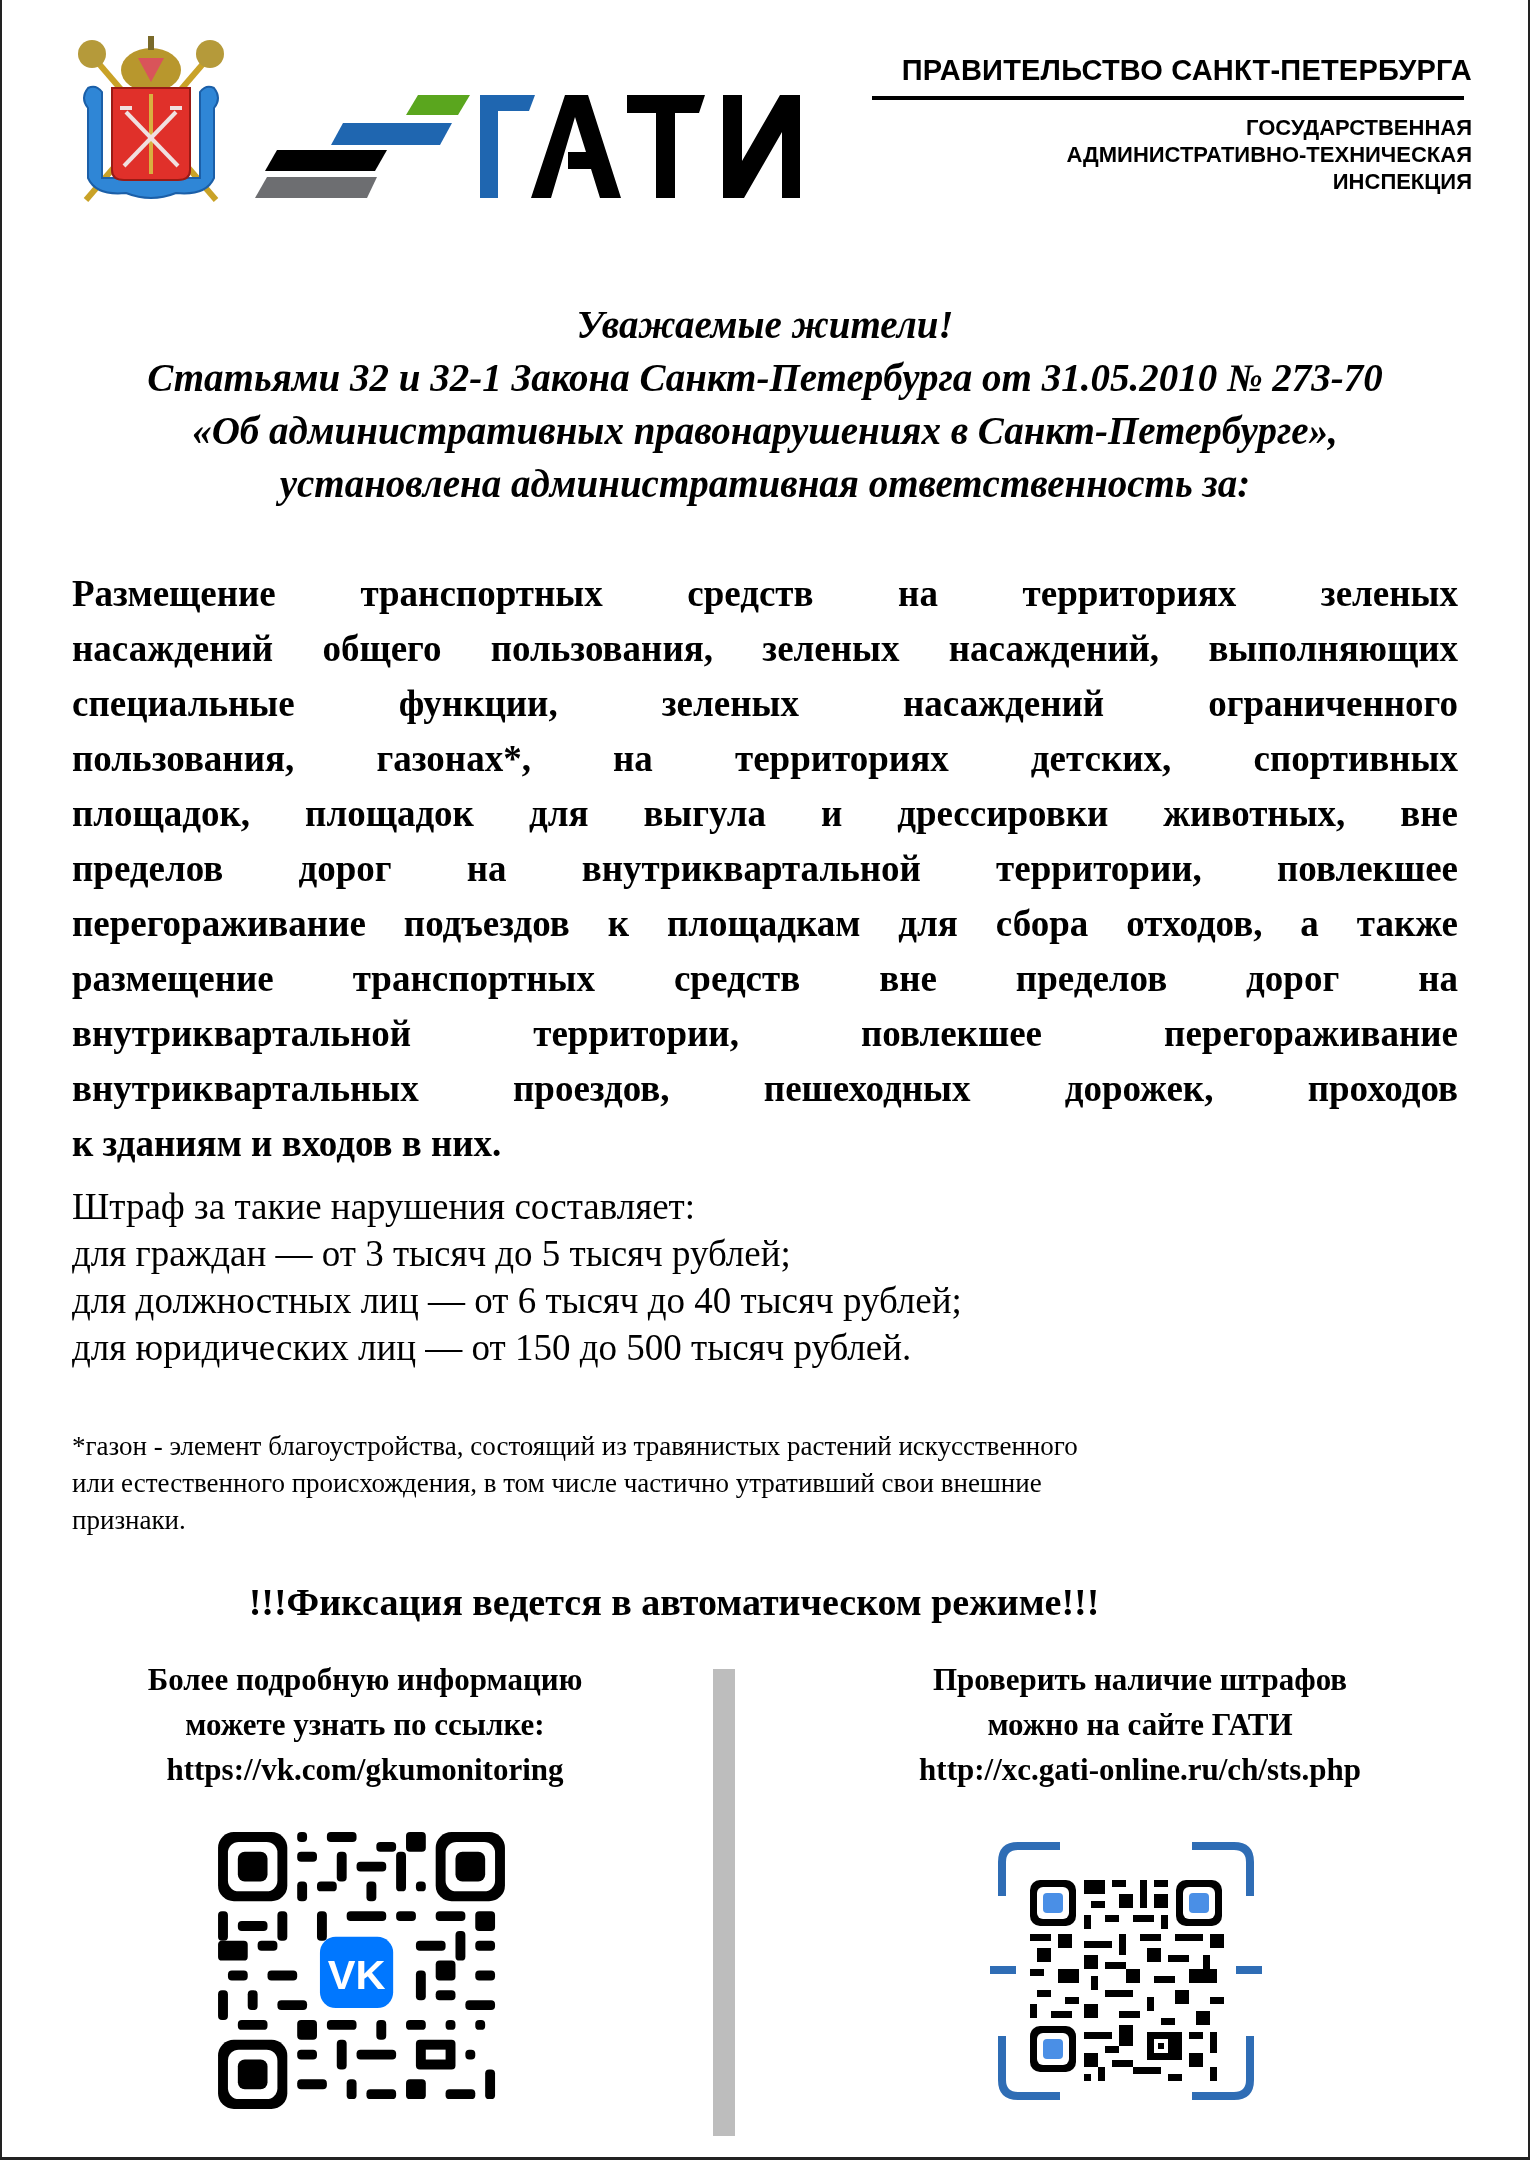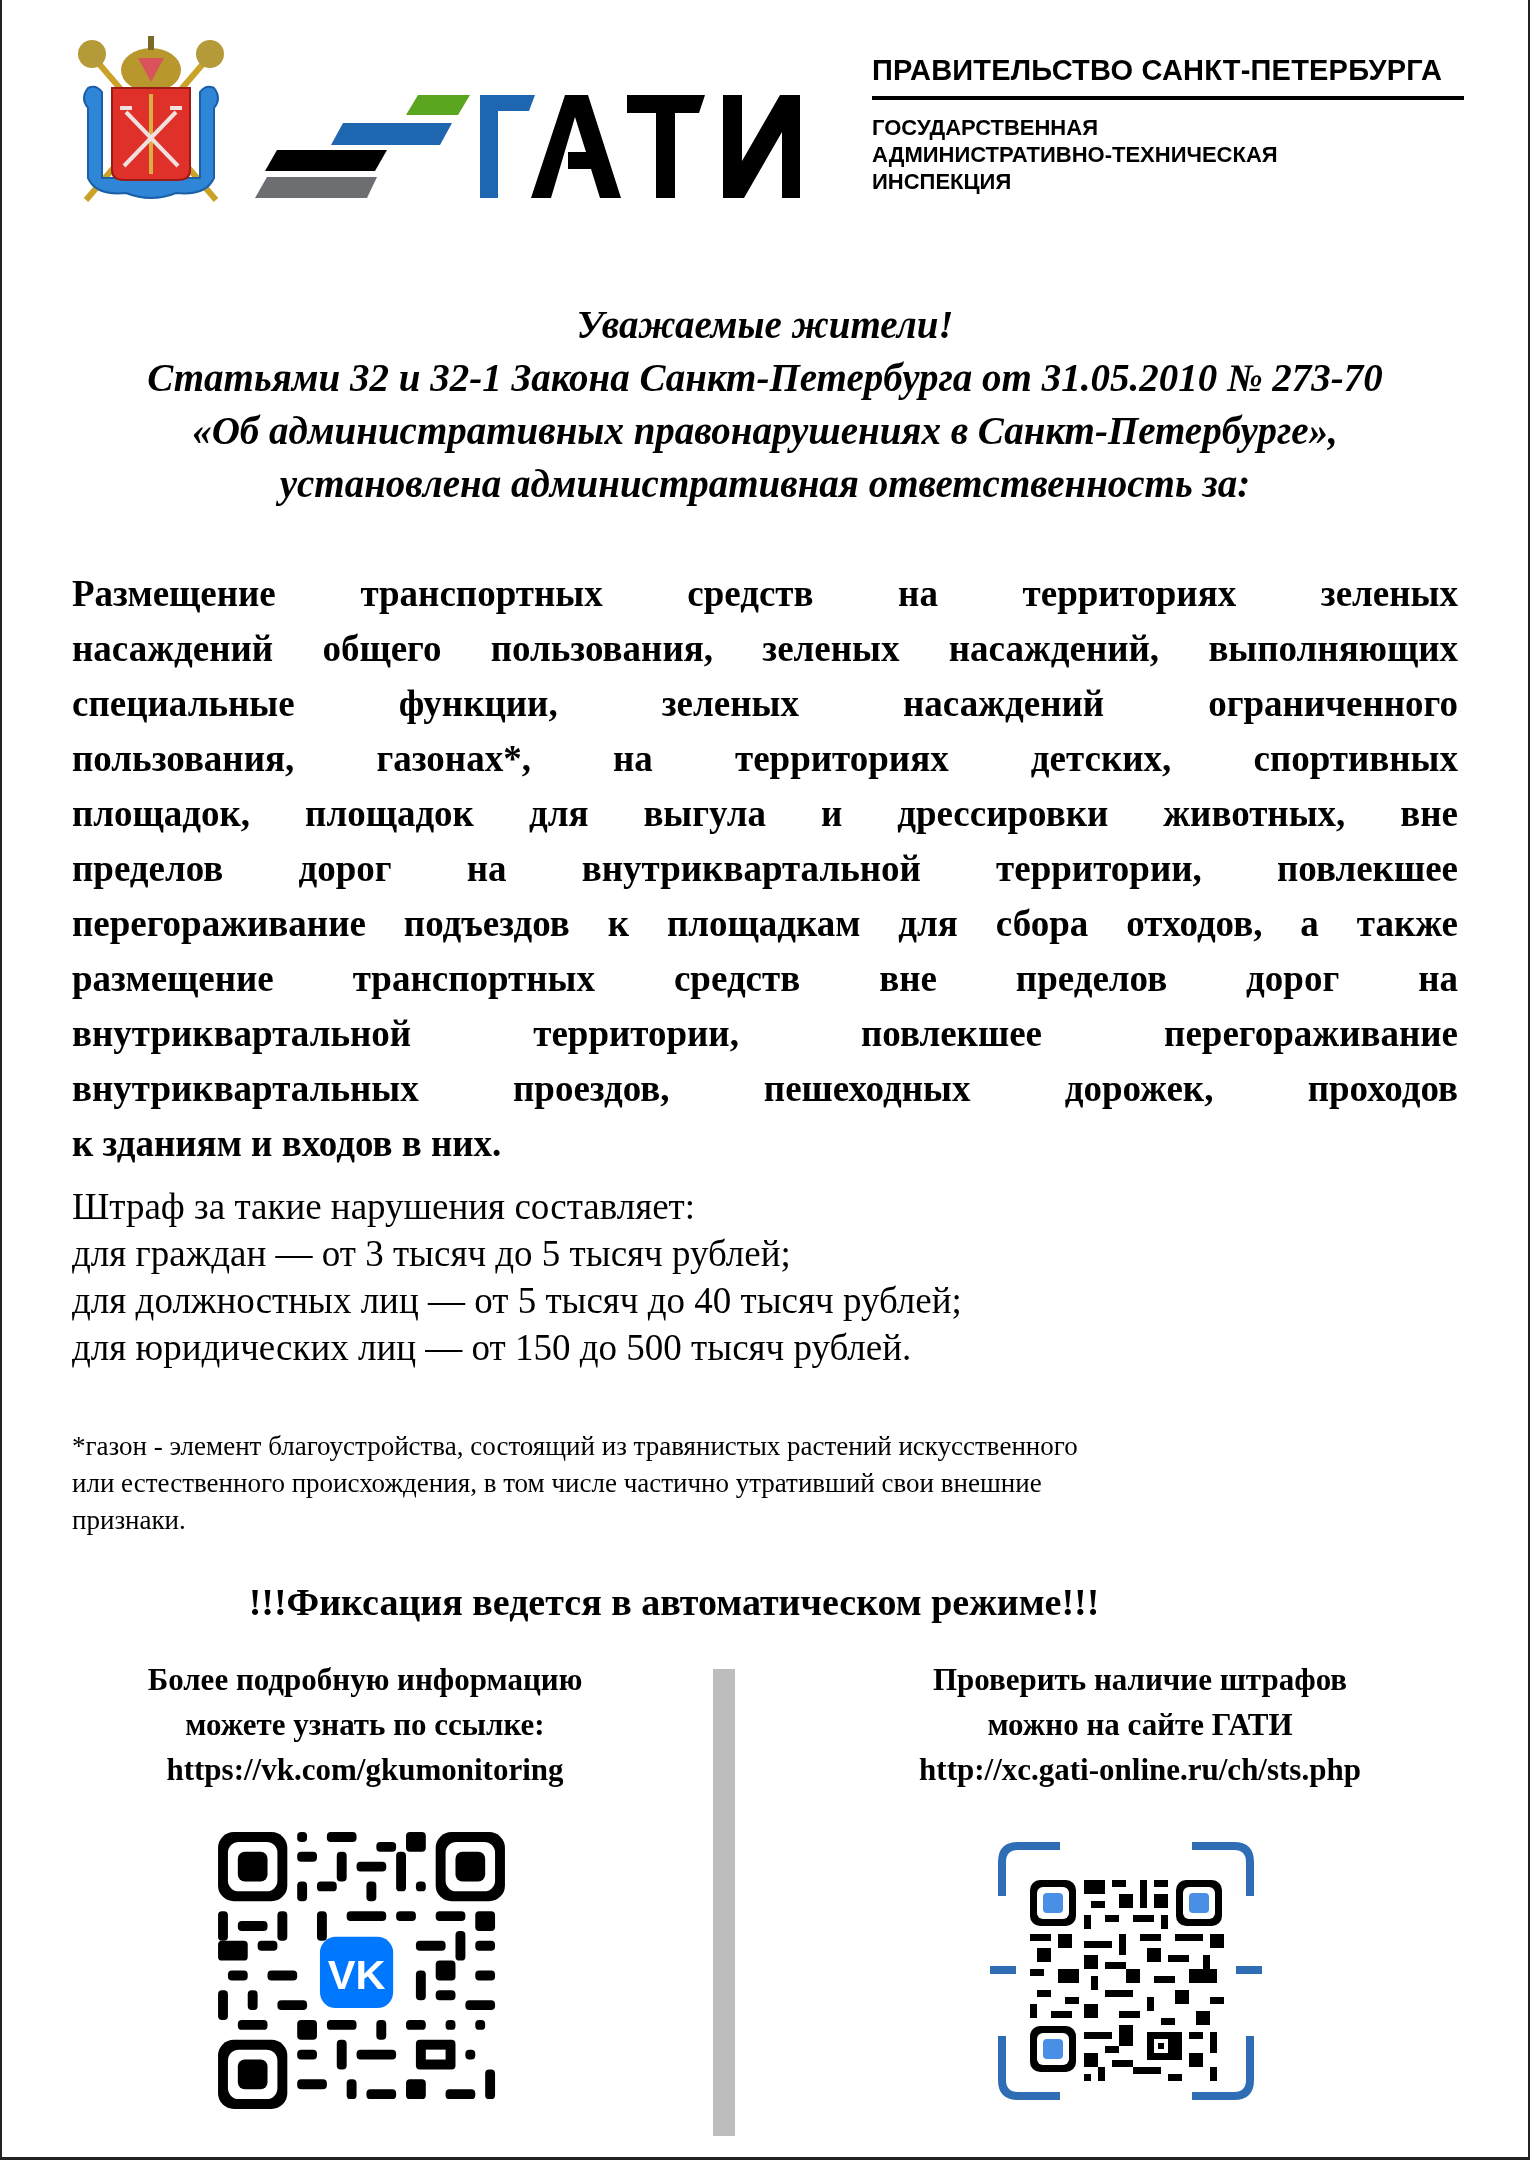--- a/index.html
+++ b/index.html
@@ -4,21 +4,21 @@
 <style>
   html, body { margin: 0; padding: 0; background: #ffffff; }
   body { width: 1530px; height: 2160px; position: relative; overflow: hidden; }
   .frame {
     position: absolute; left: 0; top: 0; width: 1530px; height: 2160px;
     box-sizing: border-box;
     border-left: 2px solid #222; border-right: 2px solid #222; border-bottom: 3px solid #222;
     background: #fff;
   }
   .serif { font-family: "Liberation Serif", "DejaVu Serif", serif; color: #000; }
-  .sans { font-family: "Liberation Sans", "DejaVu Sans", sans-serif; color: #000; }
+  .sans { font-family: "Liberation Sans", "DejaVu Sans", sans-serif; color: #000; text-align: right; }
 
   
   .coat { position: absolute; left: 66px; top: 28px; width: 170px; height: 180px; }
   .gati-logo { position: absolute; left: 255px; top: 95px; width: 580px; height: 110px; }
   .gov-block { position: absolute; left: 872px; top: 52px; width: 600px; }
   .gov-title { font-weight: bold; font-size: 29px; letter-spacing: 0.2px; line-height: 36px; white-space: nowrap; }
   .gov-rule { height: 4px; background: #000; width: 592px; margin-top: 8px; margin-bottom: 14px; }
   .gov-sub { font-weight: bold; font-size: 22px; line-height: 27px; }
 
   
@@ -125,21 +125,21 @@
   <div class="body-line">перегораживание подъездов к площадкам для сбора отходов, а также</div>
   <div class="body-line">размещение транспортных средств вне пределов дорог на</div>
   <div class="body-line">внутриквартальной территории, повлекшее перегораживание</div>
   <div class="body-line">внутриквартальных проездов, пешеходных дорожек, проходов</div>
   <div class="body-line last">к зданиям и входов в них.</div>
 </div>
 
 <div class="fines-block serif">
   <div class="fine-line">Штраф за такие нарушения составляет:</div>
   <div class="fine-line">для граждан — от 3 тысяч до 5 тысяч рублей;</div>
-  <div class="fine-line">для должностных лиц — от 5 тысяч до 40 тысяч рублей;</div>
+  <div class="fine-line">для должностных лиц — от 6 тысяч до 40 тысяч рублей;</div>
   <div class="fine-line">для юридических лиц — от 150 до 500 тысяч рублей.</div>
 </div>
 
 <div class="foot-block serif">
   <div class="foot-line">*газон - элемент благоустройства, состоящий из травянистых растений искусственного</div>
   <div class="foot-line">или естественного происхождения, в том числе частично утративший свои внешние</div>
   <div class="foot-line">признаки.</div>
 </div>
 
 <div class="auto serif">!!!Фиксация ведется в автоматическом режиме!!!</div>

